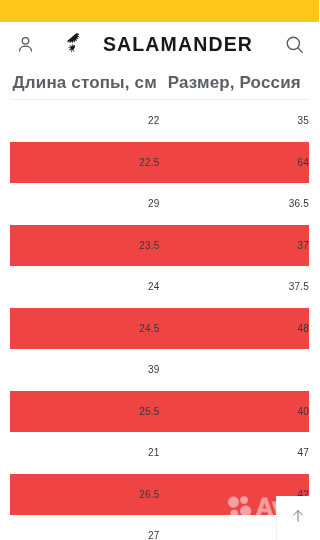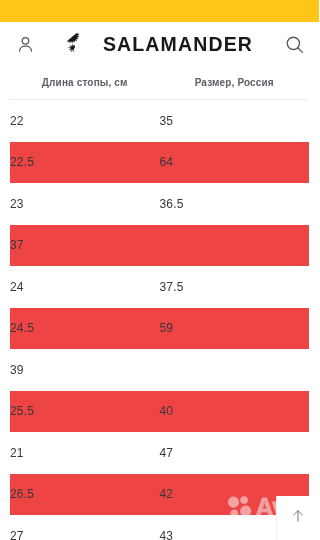--- a/index.html
+++ b/index.html
@@ -79,21 +79,21 @@
   .thead {
     height: 34px;
     display: flex;
     align-items: center;
     border-bottom: 1px solid #eceef0;
     margin: 0 10px;
     width: calc(100% - 20px);
     box-sizing: border-box;
   }
   .th {
-    font-size: 10px;
+    font-size: 17px;
     font-weight: bold;
     color: #5b5f66;
     text-align: center;
     letter-spacing: 0.15px;
     white-space: nowrap;
   }
   .col-1 { flex: 0 0 50%; }
   .col-2 { flex: 0 0 50%; }
 
   .row {
@@ -104,23 +104,23 @@
     width: calc(100% - 20px);
     box-sizing: border-box;
   }
   .row.alt {
     background: #ef4444;
   }
   .row.alt + .row {
     border-top: 0;
   }
   .td {
-    font-size: 12px;
+    font-size: 10px;
     color: #35383d;
-    text-align: left;
+    text-align: right;
     letter-spacing: 0.2px;
   }
 
   
   .watermark {
     position: absolute;
     right: 4px;
     bottom: 20px;
     display: flex;
     align-items: center;
@@ -196,33 +196,34 @@
   <div id="rows-container">
       <div class="row">
         <div class="td col-1">22</div>
         <div class="td col-2">35</div>
       </div>
       <div class="row alt">
         <div class="td col-1">22.5</div>
         <div class="td col-2">64</div>
       </div>
       <div class="row">
-        <div class="td col-1">23</div>
+        <div class="td col-1">29</div>
         <div class="td col-2">36.5</div>
       </div>
       <div class="row alt">
+        <div class="td col-1">23.5</div>
         <div class="td col-2">37</div>
       </div>
       <div class="row">
         <div class="td col-1">24</div>
         <div class="td col-2">37.5</div>
       </div>
       <div class="row alt">
         <div class="td col-1">24.5</div>
-        <div class="td col-2">59</div>
+        <div class="td col-2">48</div>
       </div>
       <div class="row">
         <div class="td col-2">39</div>
       </div>
       <div class="row alt">
         <div class="td col-1">25.5</div>
         <div class="td col-2">40</div>
       </div>
       <div class="row">
         <div class="td col-1">21</div>

